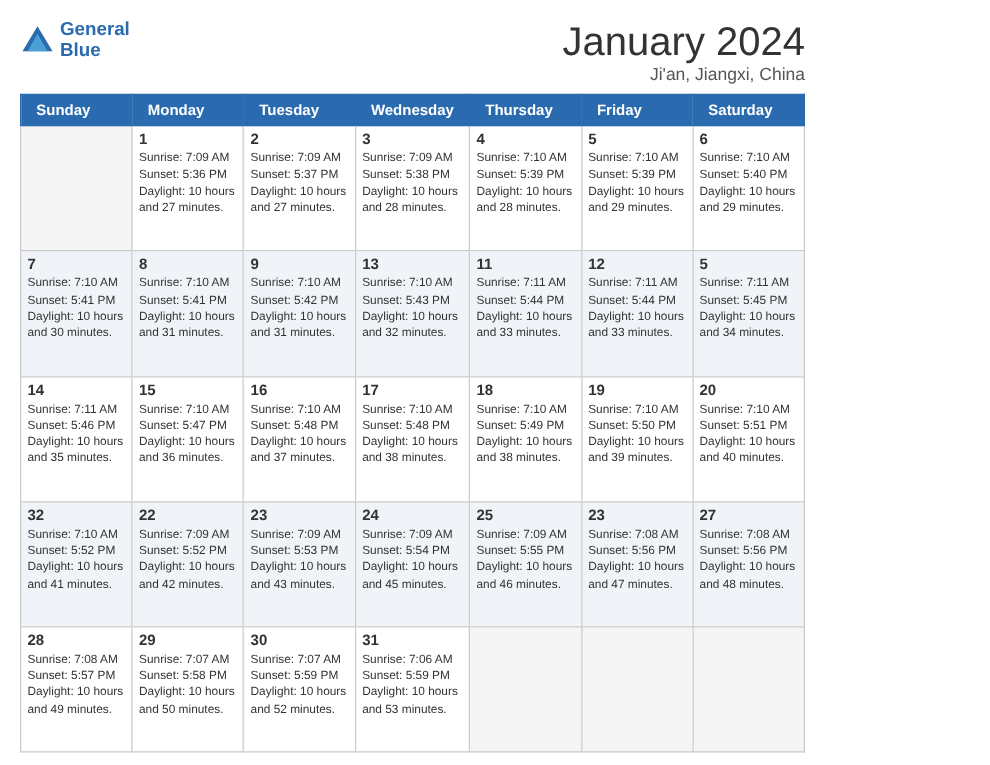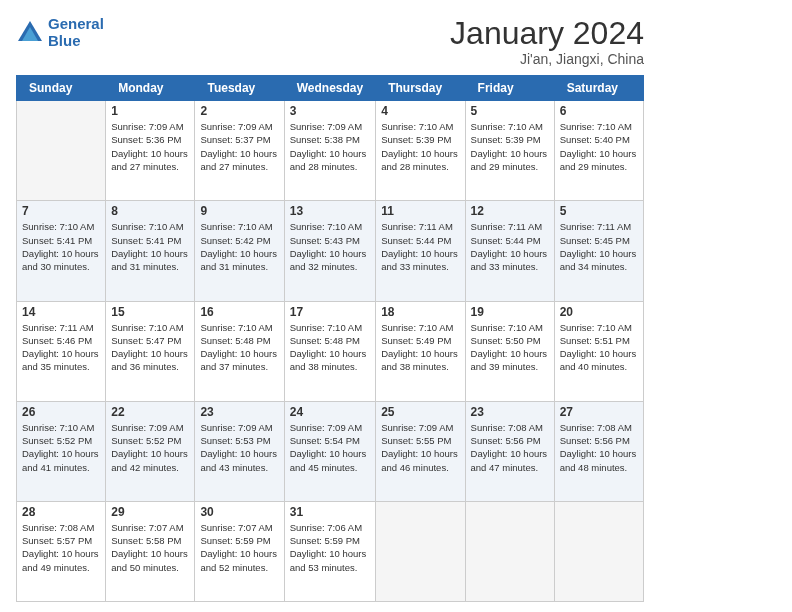--- a/index.html
+++ b/index.html
@@ -271,21 +271,21 @@
           <td>
             <span class="day-number">20</span>
             <div class="day-info" style="white-space: pre-wrap;">Sunrise: 7:10 AM
 Sunset: 5:51 PM
 Daylight: 10 hours
 and 40 minutes.</div>
           </td>
         </tr>
         <tr>
           <td>
-            <span class="day-number">26</span>
+            <span class="day-number">32</span>
             <div class="day-info" style="white-space: pre-wrap;">Sunrise: 7:10 AM
 Sunset: 5:52 PM
 Daylight: 10 hours
 and 41 minutes.</div>
           </td>
           <td>
             <span class="day-number">22</span>
             <div class="day-info" style="white-space: pre-wrap;">Sunrise: 7:09 AM
 Sunset: 5:52 PM
 Daylight: 10 hours

